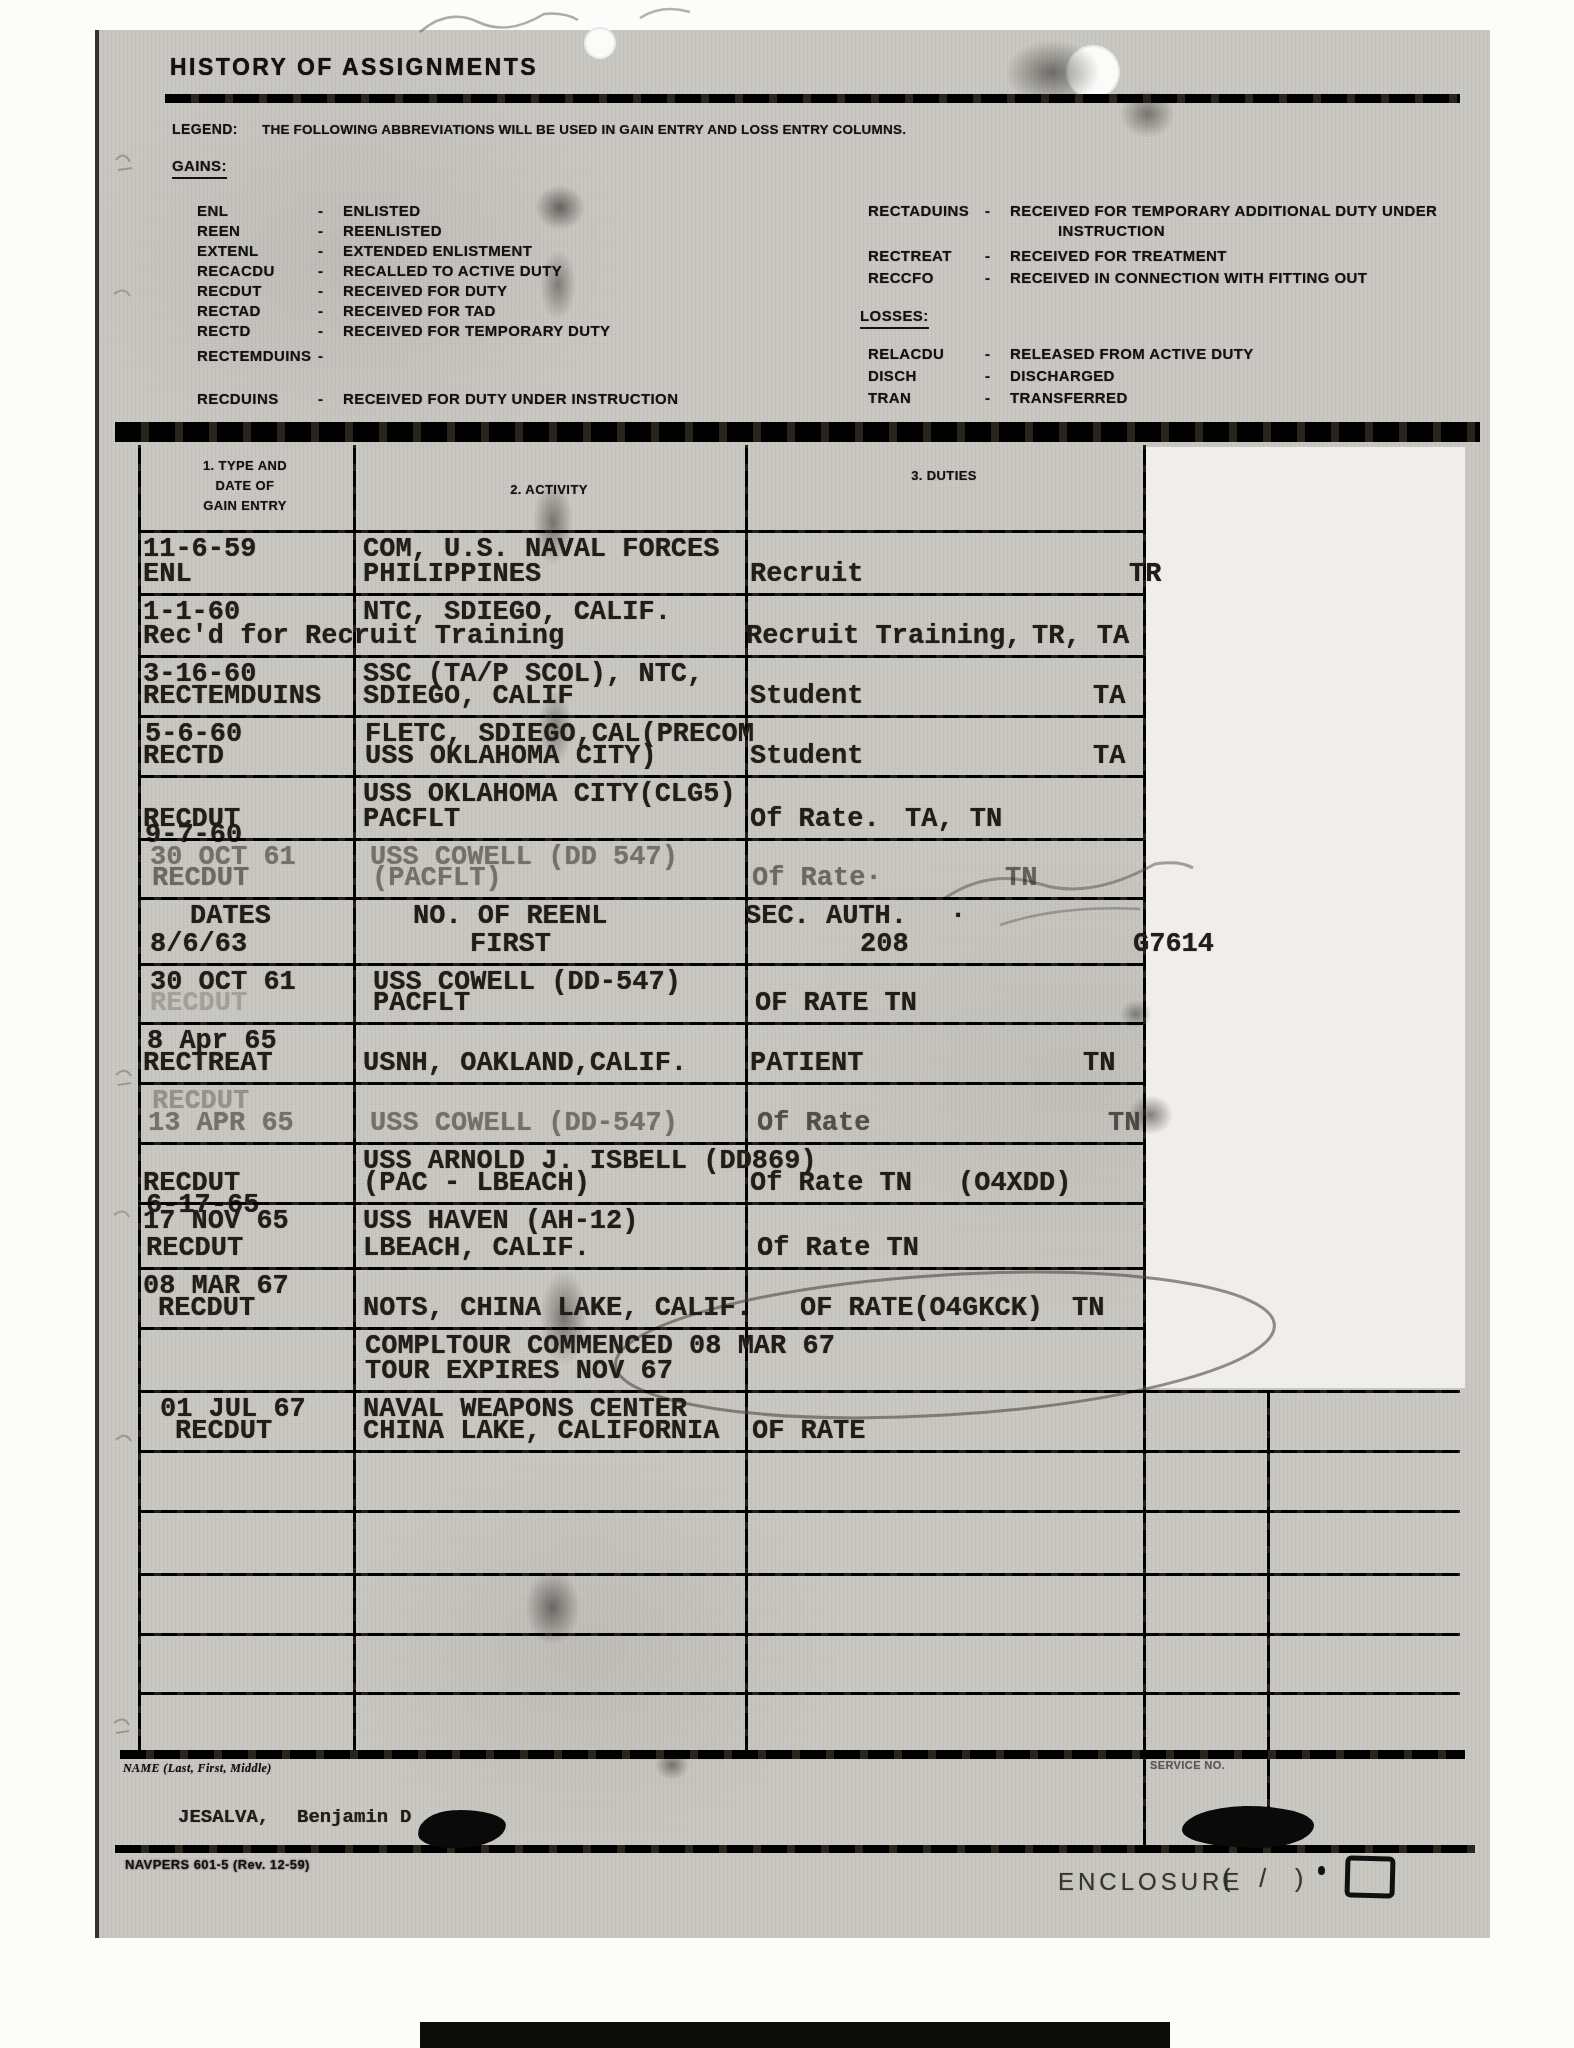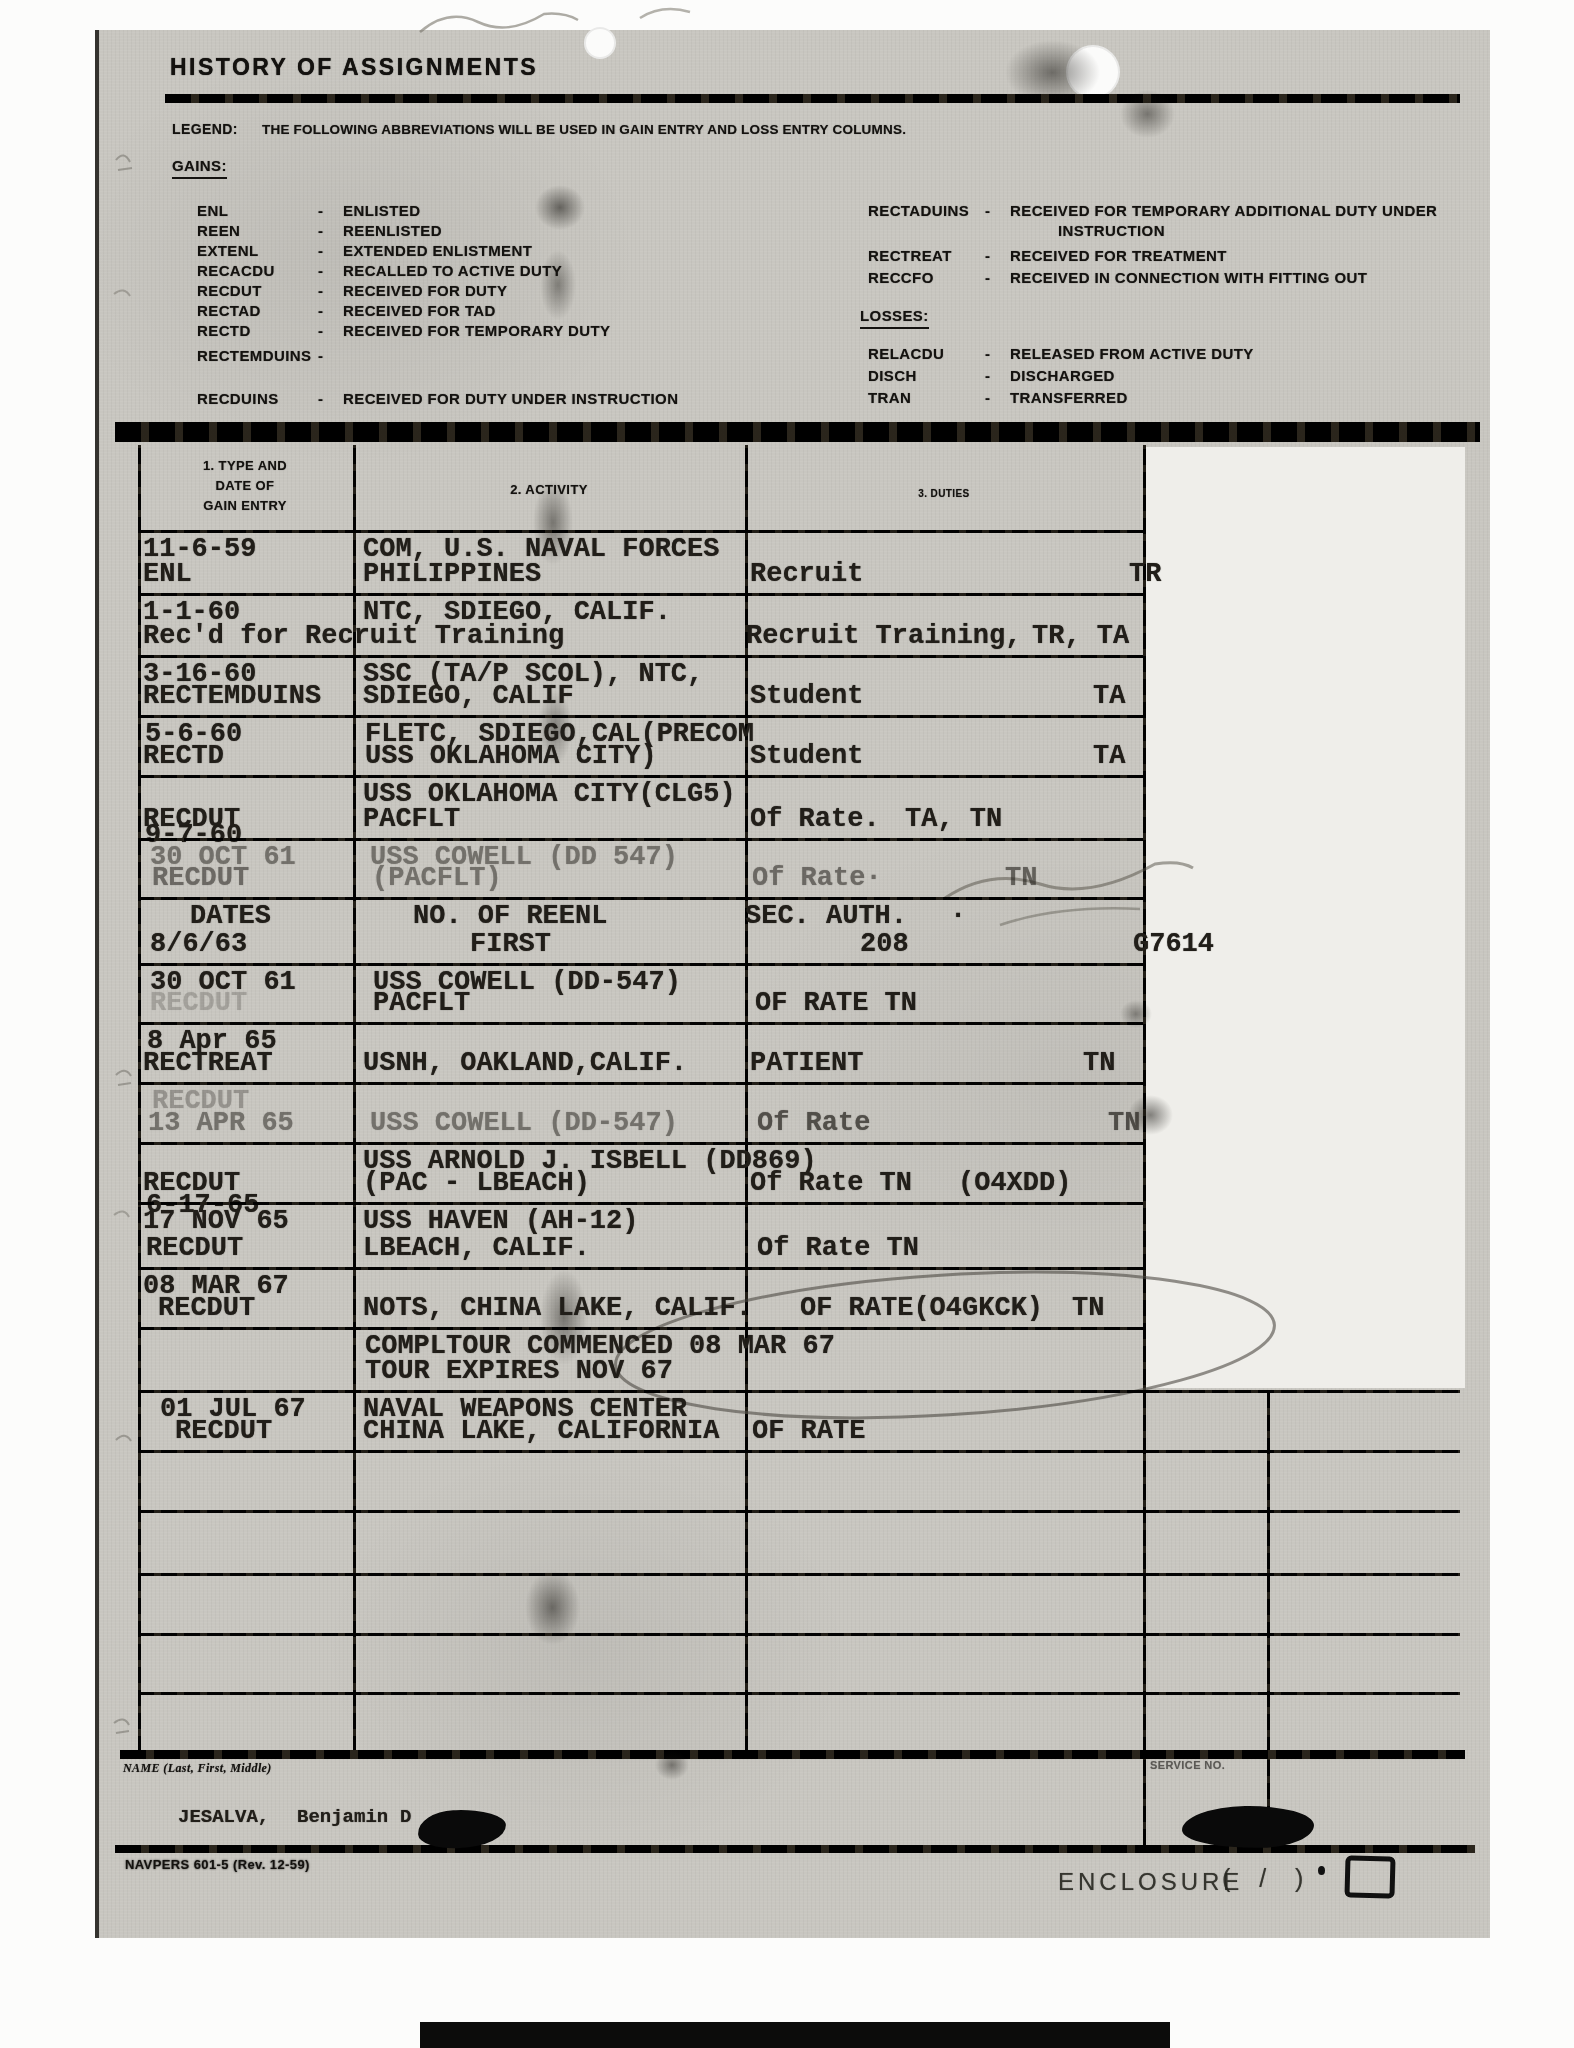--- a/index.html
+++ b/index.html
@@ -66,21 +66,21 @@
     <div class="vline" style="left:353px;top:445px;height:1307px;"></div>
     <div class="vline" style="left:745px;top:445px;height:1307px;"></div>
     <div class="vline" style="left:1143px;top:445px;height:1400px;"></div>
     <div class="vline" style="left:1267px;top:1390px;height:455px;"></div>
   </div>
 
   <div id="hdr-col1" class="p" style="left:245px;top:456px;font-size:13px;text-align:center;transform:translateX(-50%);line-height:1.55;">1. TYPE AND
 DATE OF
 GAIN ENTRY</div>
   <div class="p" style="left:549px;top:481px;font-size:13px;transform:translateX(-50%);">2. ACTIVITY</div>
-  <div class="p" style="left:944px;top:487px;font-size:10px;transform:translateX(-50%);">3. DUTIES</div>
+  <div class="p" style="left:944px;top:467px;font-size:13px;transform:translateX(-50%);">3. DUTIES</div>
 
   <div id="table-layer"></div>
 
   <div class="bar" style="left:120px;top:1750px;width:1345px;height:9px;"></div>
   <div class="bar" style="left:115px;top:1845px;width:1360px;height:8px;"></div>
 
   <div class="p" style="left:123px;top:1760px;font-family:'Liberation Serif',serif;font-style:italic;font-size:12px;filter:blur(.4px);">NAME (Last, First, Middle)</div>
   <div class="t" style="left:178px;top:1808px;font-size:19px;">JESALVA,</div>
   <div class="t" style="left:297px;top:1808px;font-size:19px;">Benjamin</div>
   <div class="t" style="left:400px;top:1808px;font-size:19px;">D</div>

